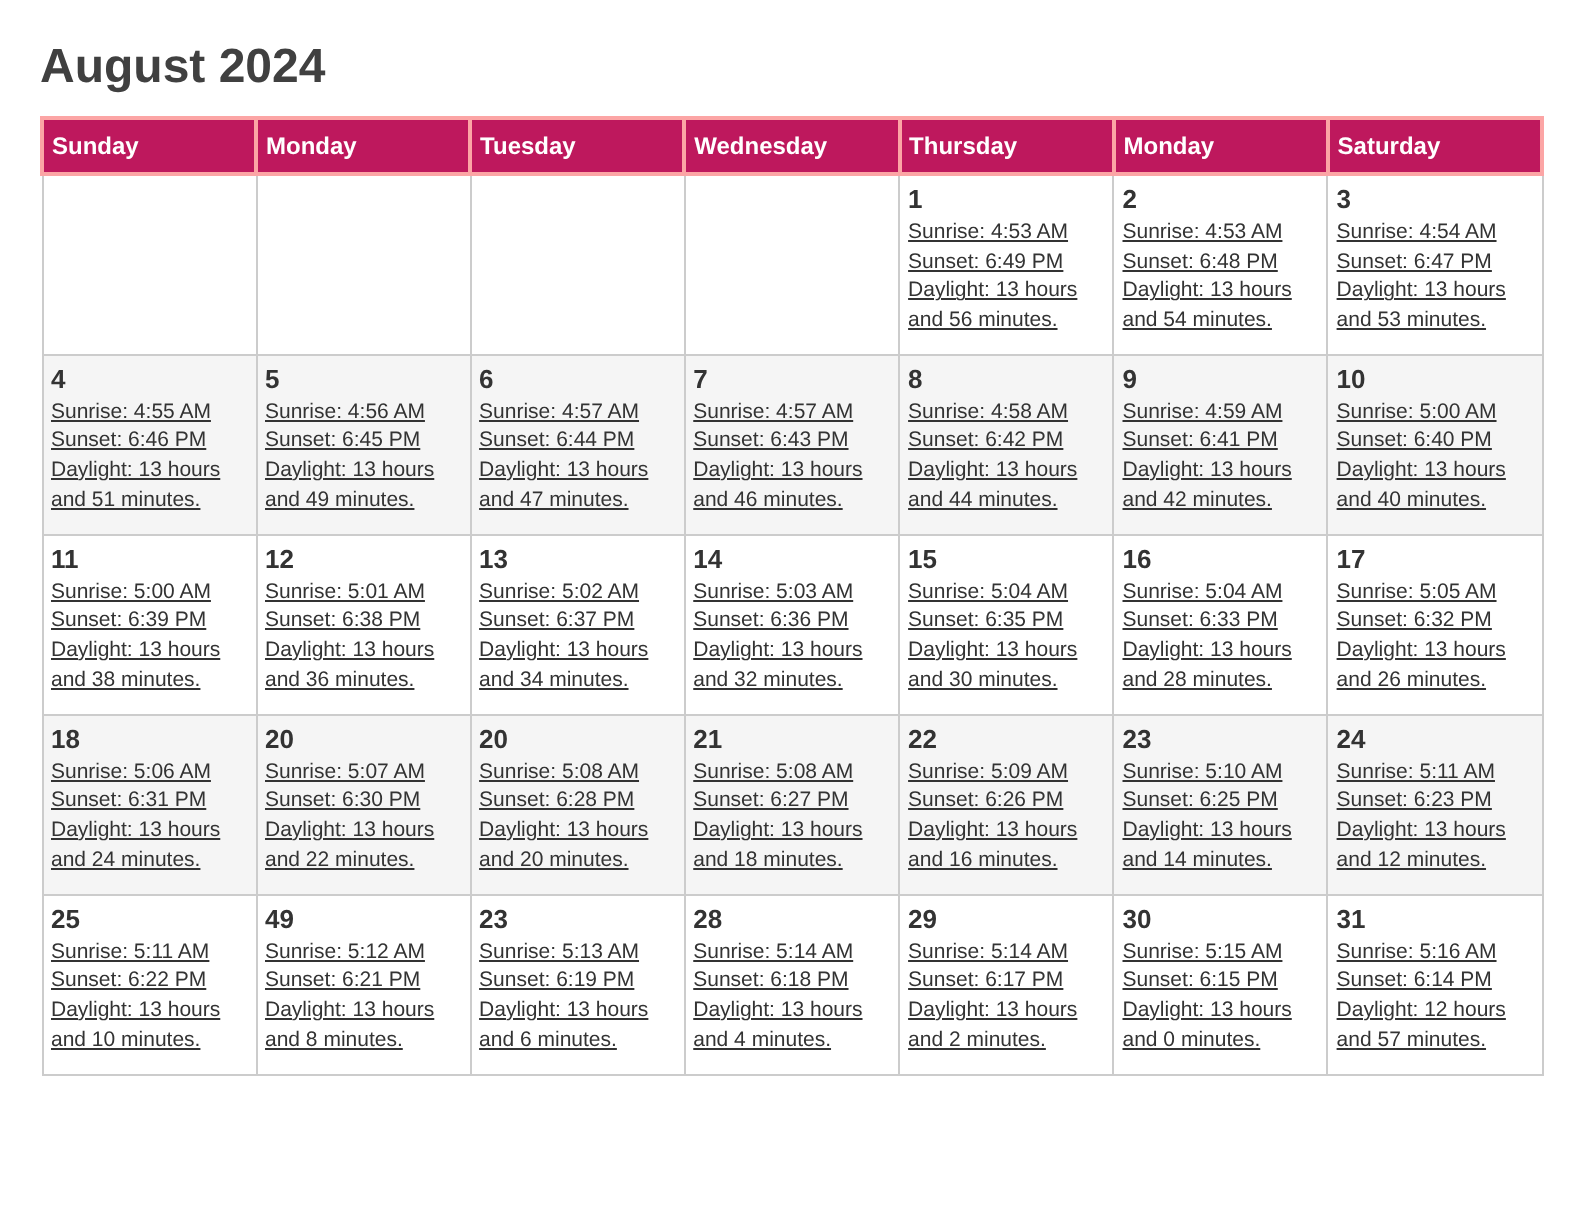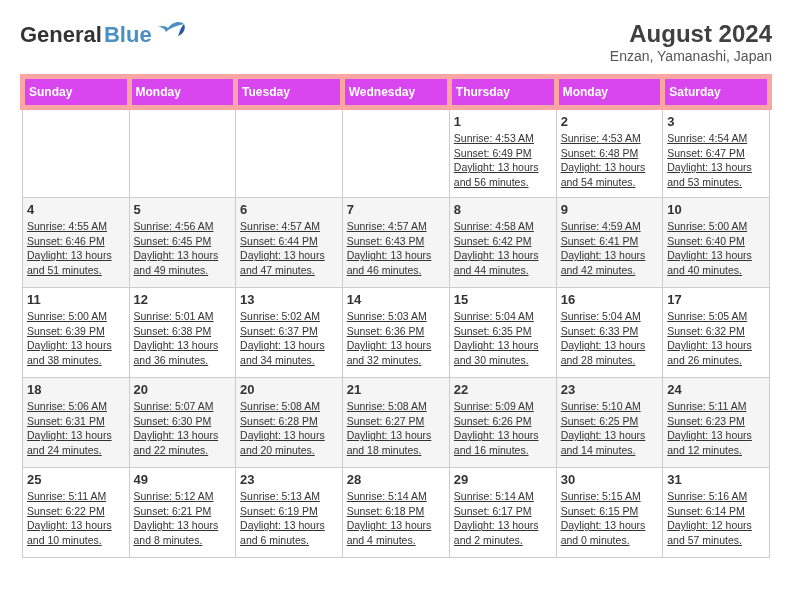--- a/index.html
+++ b/index.html
@@ -32,27 +32,27 @@
     .location {
       font-size: 14px;
       color: #555;
     }
     table {
       width: 100%;
       border-collapse: collapse;
       font-size: 11px;
     }
     thead tr th {
-      background-color: #d946ef;
+      background-color: #be185d;
       color: #fff;
       padding: 6px 4px;
       text-align: left;
       font-size: 12px;
       font-weight: bold;
-      border: 5px solid #fca5a5;
+      border: 2px solid #fca5a5;
     }
     tbody tr td {
       border: 1px solid #ccc;
       vertical-align: top;
       padding: 4px;
       height: 90px;
       width: 108px;
       background: #fff;
     }
     tbody tr:nth-child(even) td {
@@ -72,34 +72,22 @@
       text-decoration: underline;
     }
     td.empty {
       background: #fff;
     }
   </style>
 </head>
 <body>
 
 <div class="header">
-  <div class="logo">
-    <div style="display:flex; align-items:center; gap:2px;">
-      <span style="font-size:22px; font-weight:bold; color:#333;">General</span>
-      <span style="font-size:22px; font-weight:bold; color:#4a90c4;">Blue</span>
-
-      <svg width="32" height="22" viewBox="0 0 32 22" style="margin-left:2px; margin-bottom:8px;">
-        <path d="M28 4 C24 0, 16 2, 12 8 C10 6, 6 5, 2 7 C6 7, 9 9, 10 12 C14 8, 20 6, 28 4Z" fill="#4a90c4"></path>
-        <path d="M28 4 C30 8, 28 14, 22 16 C24 12, 24 8, 28 4Z" fill="#2a5a9f"></path>
-      </svg>
-    </div>
-  </div>
   <div class="title-block">
     <div class="month-title">August 2024</div>
-    <div class="location">Enzan, Yamanashi, Japan</div>
   </div>
 </div>
 
 <table>
   <thead>
     <tr>
     <th>Sunday</th>
         <th>Monday</th>
         <th>Tuesday</th>
         <th>Wednesday</th>

